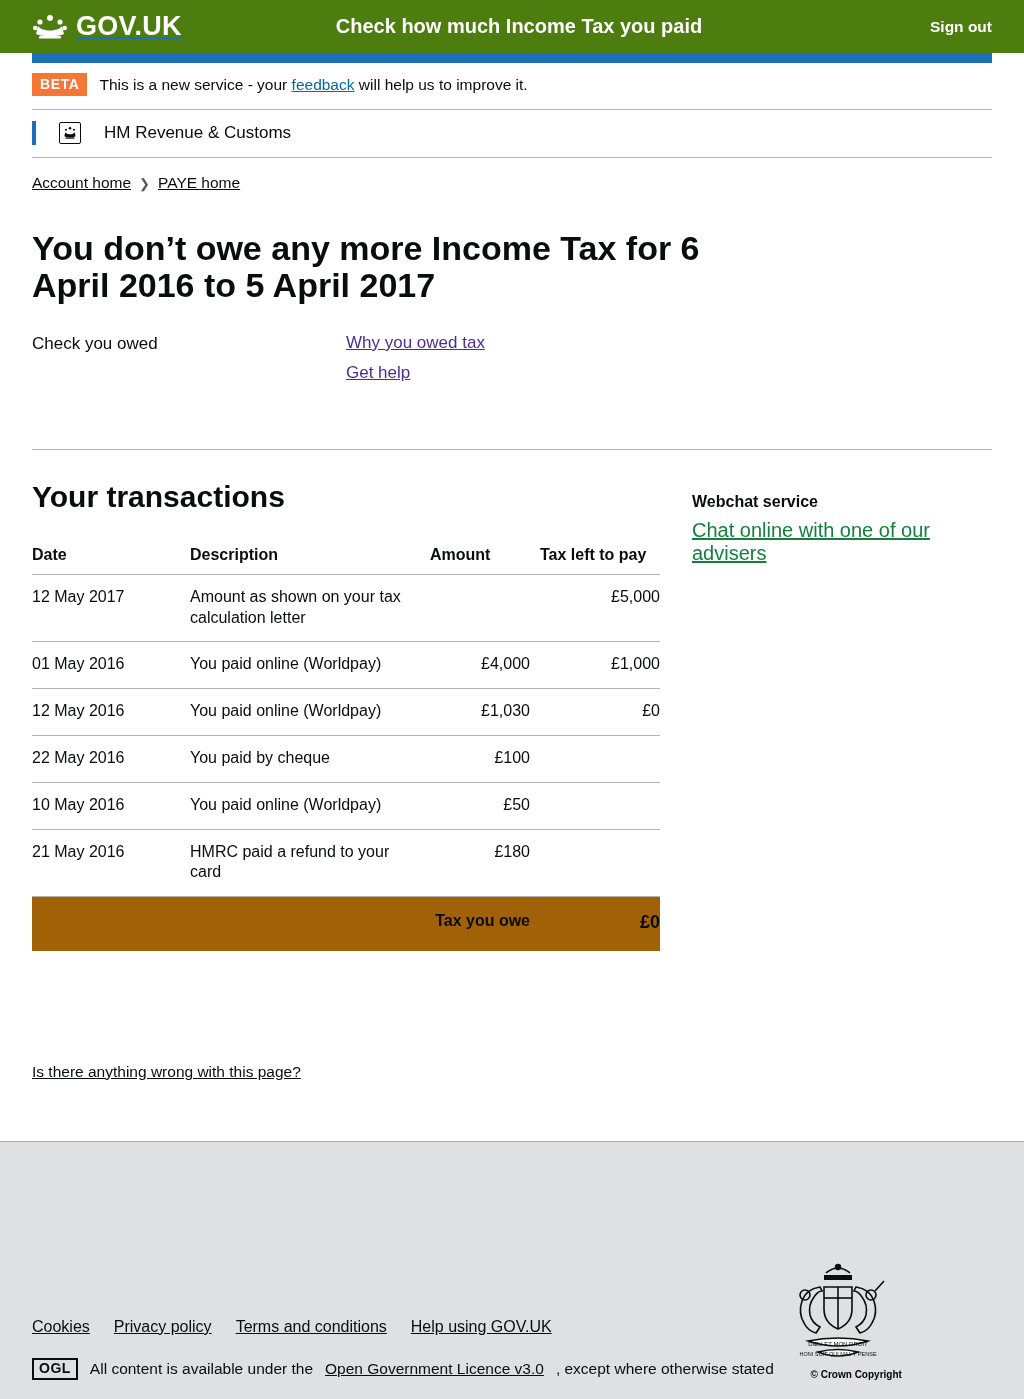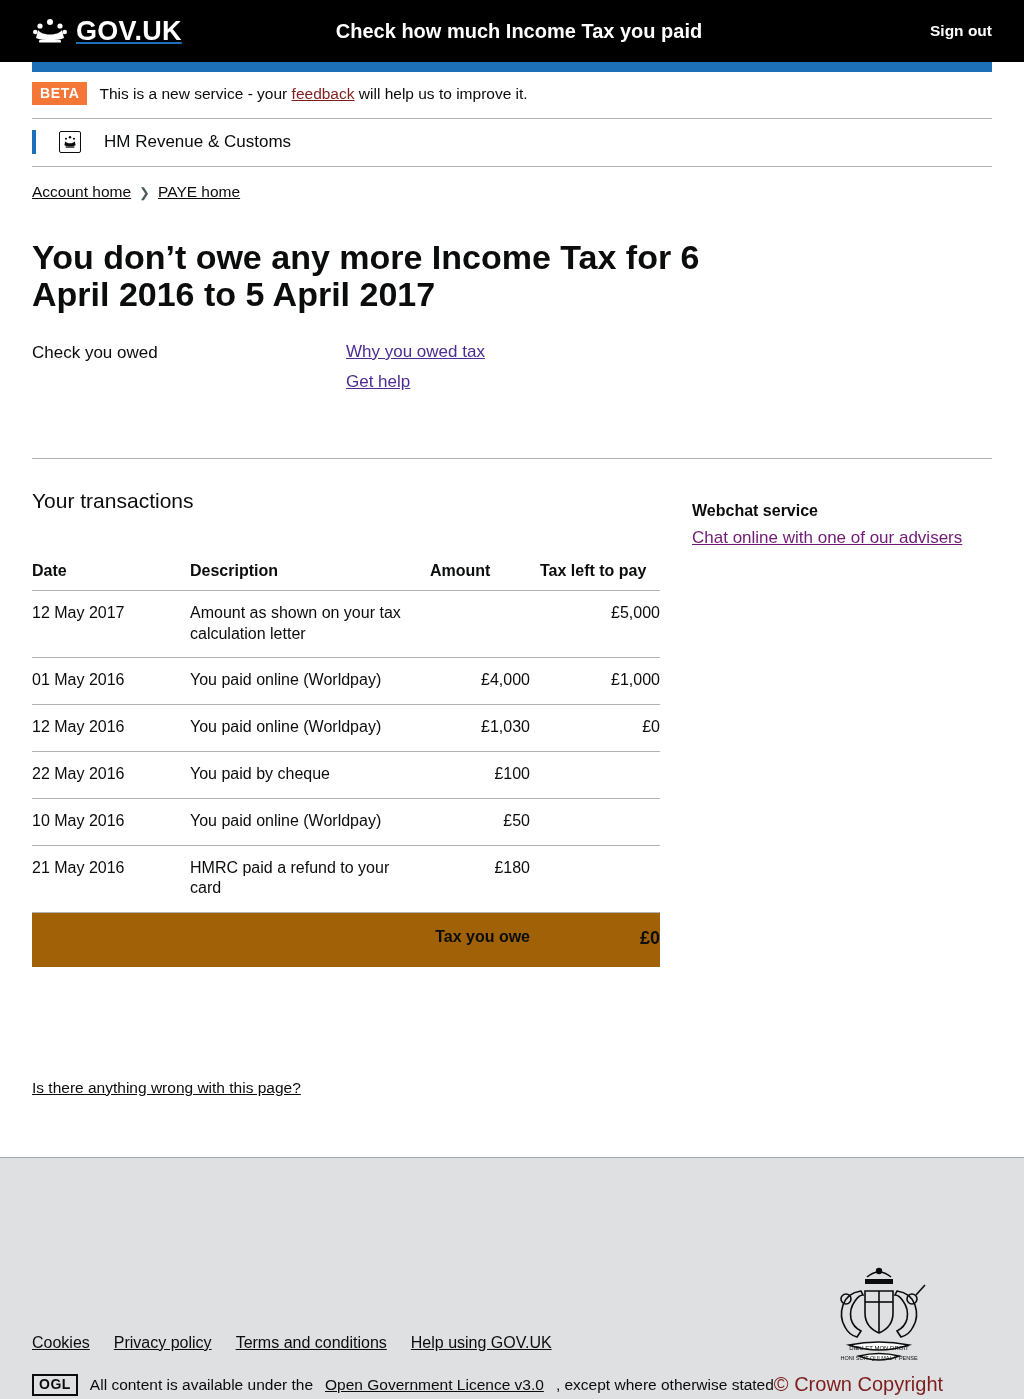--- a/index.html
+++ b/index.html
@@ -9,23 +9,23 @@
     width: 1024px;
     background: #ffffff;
     font-family: "Liberation Sans", sans-serif;
     color: #0b0c0c;
     -webkit-font-smoothing: antialiased;
   }
   a { color: #1d70b8; }
 
   
   .govuk-header {
-    background: #000000;
+    background: #4d7c0f;
     color: #ffffff;
-    height: 62px;
+    height: 53px;
     display: flex;
     align-items: center;
     padding: 0 32px;
     position: relative;
   }
   .crown-logo {
     display: flex;
     align-items: center;
     gap: 8px;
   }
@@ -79,21 +79,21 @@
   .phase-tag {
     background: #f47738;
     color: #ffffff;
     font-size: 14px;
     font-weight: bold;
     letter-spacing: 0.6px;
     padding: 3px 8px 4px 8px;
     display: inline-block;
     text-transform: uppercase;
   }
-  .phase-text a { color: #7f1d1d; }
+  .phase-text a { color: #0369a1; }
 
   
   .hmrc-bar {
     margin: 0 32px;
     border-bottom: 1px solid #b1b4b6;
     padding: 11px 0 12px 0;
     display: flex;
     align-items: center;
   }
   .hmrc-left {
@@ -182,32 +182,32 @@
 
   .two-col {
     display: flex;
     gap: 32px;
     margin-top: 30px;
   }
   .col-main { width: 628px; }
   .col-side { flex: 1; padding-top: 13px; }
 
   h2.section-heading {
-    font-size: 21px;
-    font-weight: normal;
-    margin: 0 0 41px 0;
+    font-size: 30px;
+    font-weight: bold;
+    margin: 0 0 24px 0;
   }
   h3.side-heading {
     font-size: 16px;
     font-weight: bold;
     margin: 0 0 8px 0;
   }
   .side-link {
-    font-size: 17px;
-    color: #701a75;
+    font-size: 20px;
+    color: #15803d;
   }
 
   
   table.transactions {
     border-collapse: collapse;
     width: 628px;
     font-size: 16px;
   }
   table.transactions th {
     text-align: left;
@@ -292,22 +292,23 @@
   .footer-right {
     text-align: right;
     padding-bottom: 0;
   }
   .crest-big {
     width: 128px;
     height: 108px;
     margin-bottom: 14px;
   }
   .crown-copyright {
-    font-size: 20px;
-    color: #7f1d1d;
+    font-size: 10px;
+    color: #000000;
+    font-weight: bold;
   }
 </style>
 </head>
 <body>
 
 <div class="govuk-header">
   <a class="crown-logo" href="#">
     <span class="crown-glyph">
       <svg viewBox="0 0 36 28" width="36" height="28" aria-hidden="true">
         <g fill="#ffffff">

